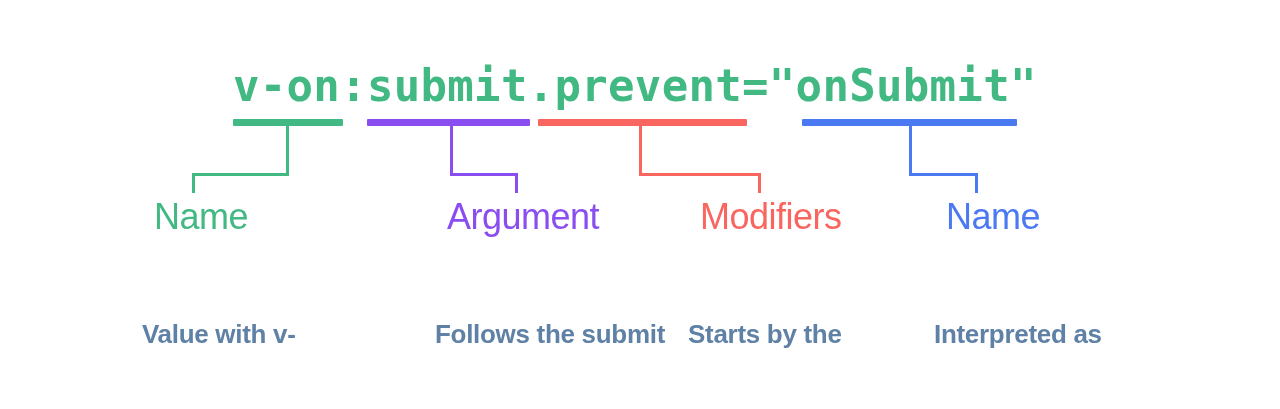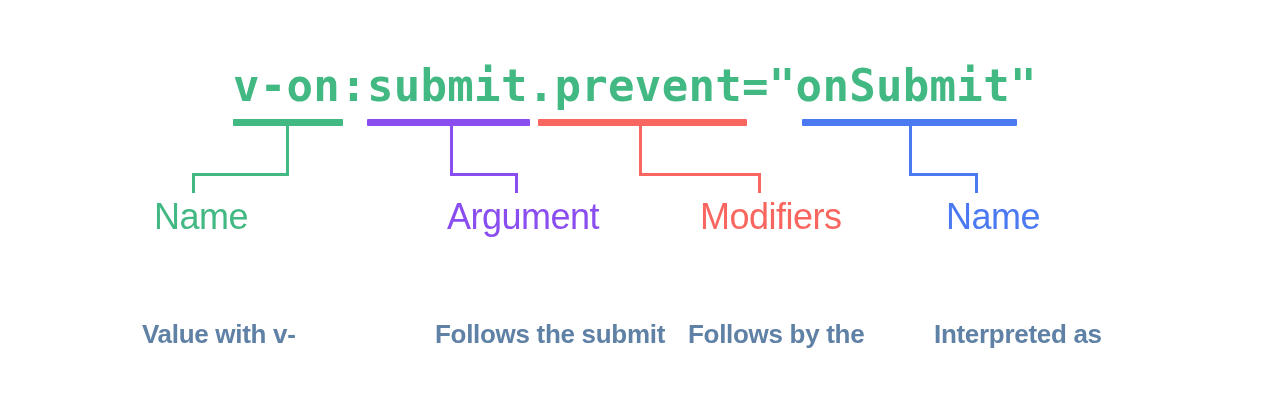--- a/index.html
+++ b/index.html
@@ -113,21 +113,21 @@
     </div>
   </div>
 
   <div class="section s2" style="--accent: #f9665f;">
     <div class="bar"></div>
     <div class="stem"></div>
     <div class="elbow"></div>
     <div class="drop"></div>
     <h3 class="label">Modifiers</h3>
     <div class="desc" style="color: rgb(95, 129, 165);">
-      <div>Follows by the</div>
+      <div>Starts by the</div>
       
     </div>
   </div>
 
   <div class="section s3" style="--accent: #4a79f2;">
     <div class="bar"></div>
     <div class="stem"></div>
     <div class="elbow"></div>
     <div class="drop"></div>
     <h3 class="label">Name</h3>

